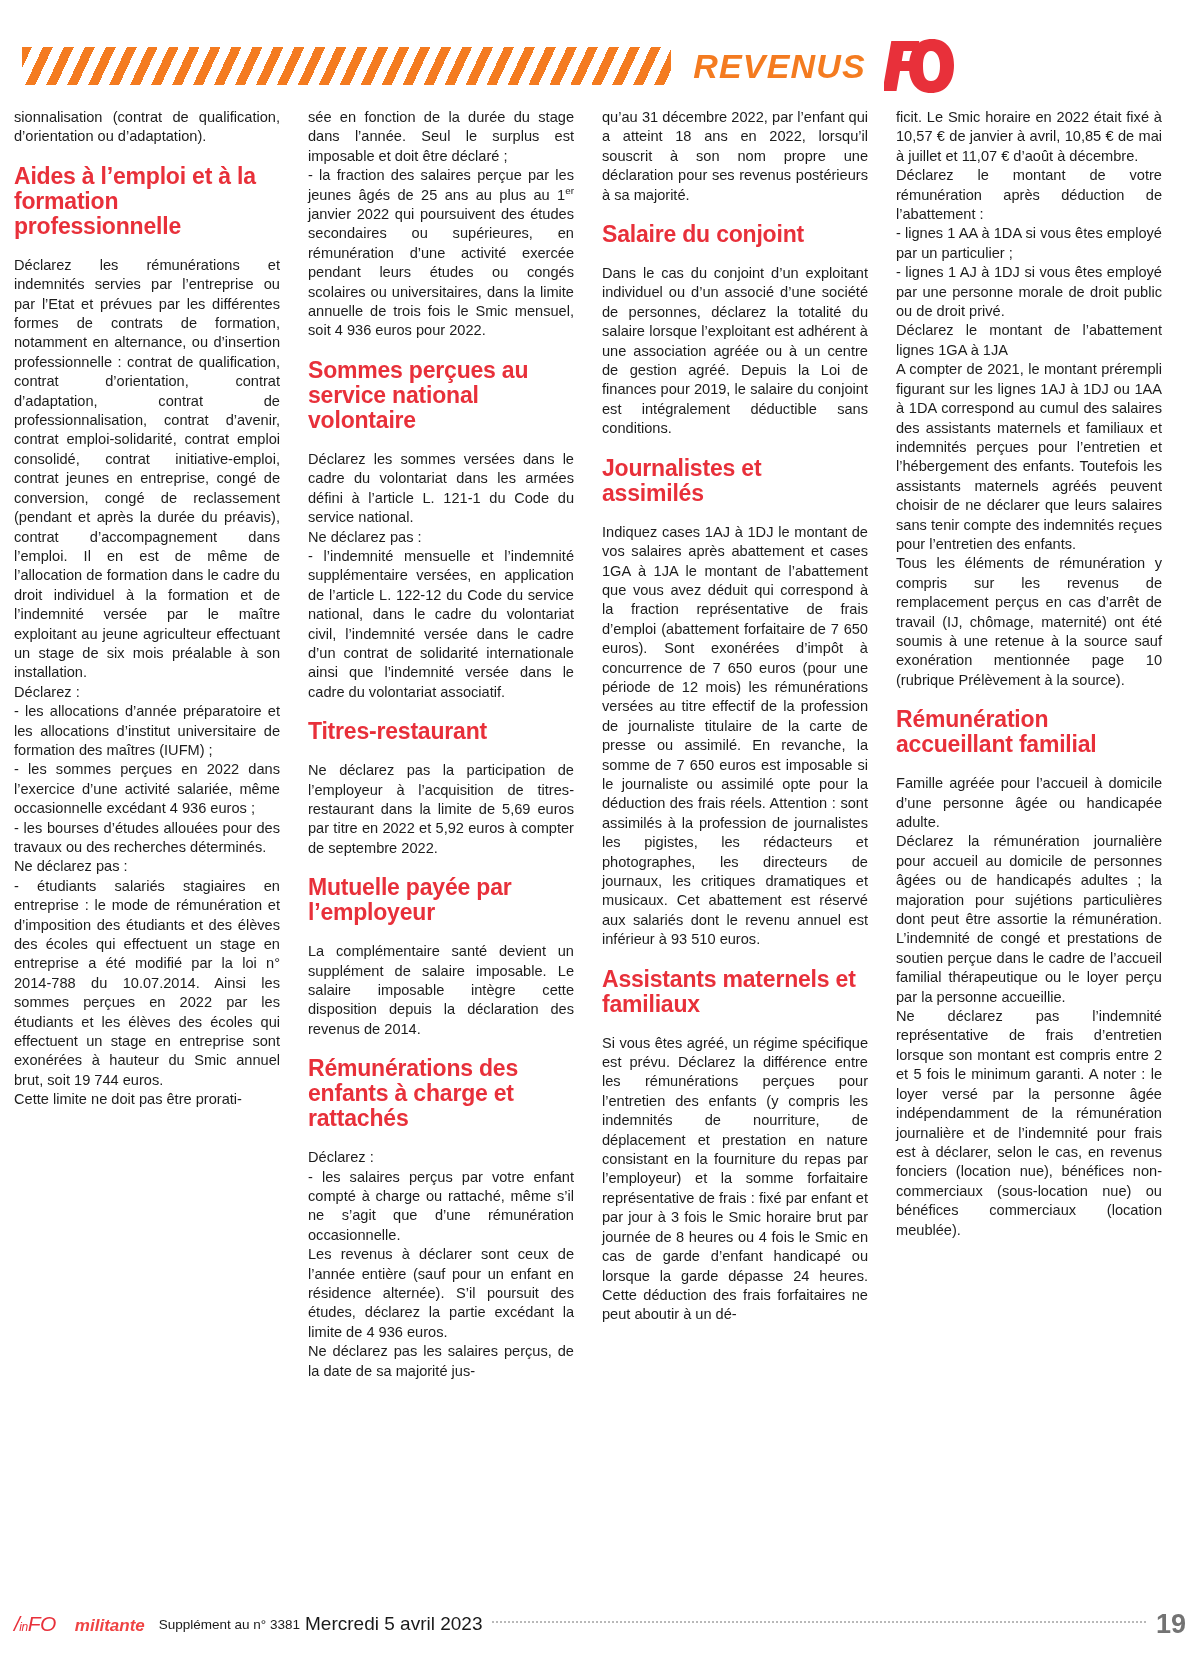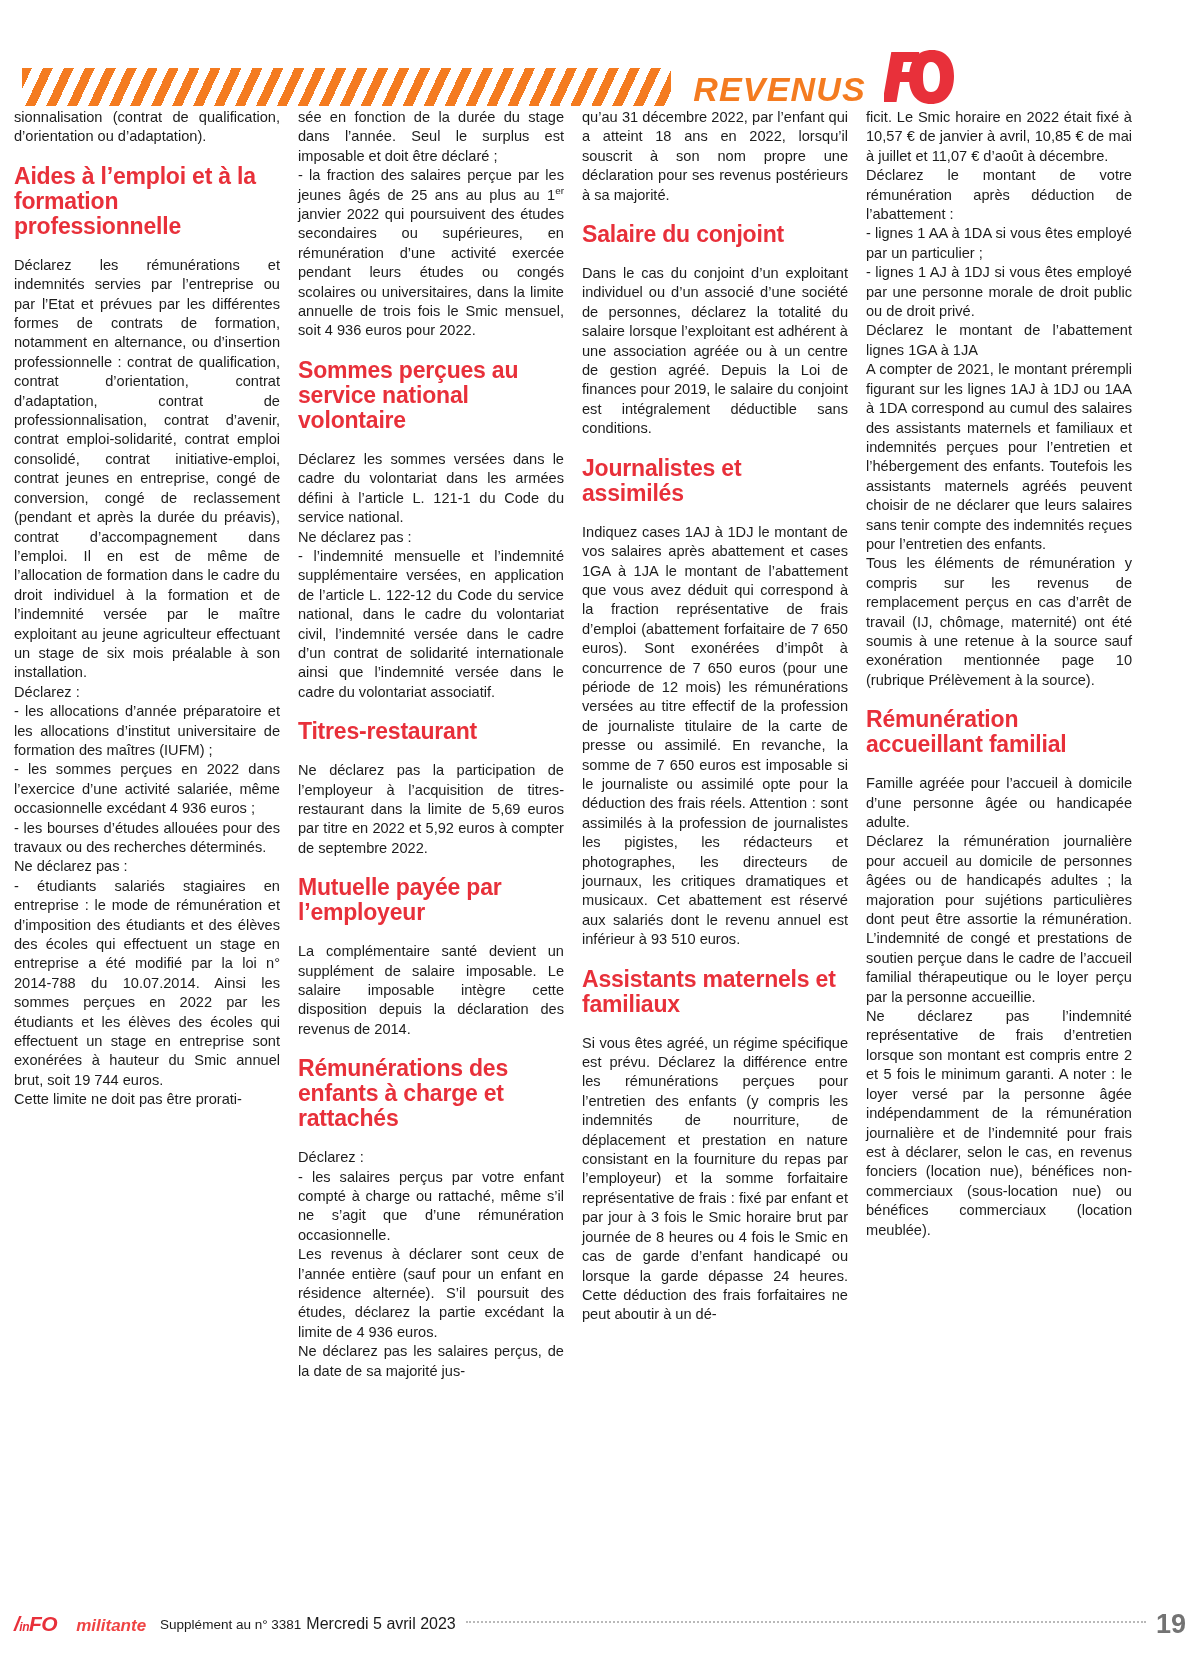--- a/index.html
+++ b/index.html
@@ -10,26 +10,26 @@
     background: #ffffff;
     font-family: "Liberation Sans", sans-serif;
     color: #1a1a1a;
     position: relative;
     overflow: hidden;
   }
 
   
   .masthead {
     position: absolute;
-    top: 50px;
+    top: 38px;
     left: 0;
     width: 980px;
     height: 56px;
     display: flex;
-    align-items: flex-end;
+    align-items: center;
   }
   .hatch {
     flex: 1 1 auto;
     margin-left: 22px;
     height: 38px;
     background-image: repeating-linear-gradient(
         115deg,
         #F47B20 0px,
         #F47B20 9px,
         #ffffff 9px,
@@ -55,21 +55,21 @@
   .fo-logo svg { display: block; }
 
   
   .columns {
     position: absolute;
     top: 108px;
     left: 14px;
     width: 1172px;
     height: 1448px;
     display: flex;
-    gap: 18px;
+    gap: 28px;
   }
   .col {
     width: 266px;
     flex: 0 0 266px;
     position: relative;
   }
 
   .body-p {
     font-size: 14.6px;
     line-height: 19.4px;
@@ -101,41 +101,41 @@
     align-items: center;
   }
   .footer-logo {
     display: flex;
     align-items: baseline;
     flex: 0 0 auto;
     white-space: nowrap;
   }
   .slash-fo {
     color: #E8303A;
-    font-weight: bold;
+    font-weight: normal;
     font-style: italic;
     font-size: 21px;
     letter-spacing: -0.5px;
   }
   .slash-fo .sm { font-size: 12px; }
   .militante {
     font-style: italic;
     font-weight: bold;
     font-size: 17px;
     margin-left: 19px;
     color: #ef4444;
   }
   .footer-supp {
     font-size: 13.5px;
     font-weight: normal;
     margin-left: 14px;
     white-space: nowrap;
   }
   .footer-date {
-    font-size: 16px;
+    font-size: 19px;
     margin-left: 5px;
     white-space: nowrap;
   }
   .footer-dots {
     flex: 1 1 auto;
     margin: 0 10px;
     border-bottom: 2px dotted #b9b9b9;
     height: 1px;
     position: relative;
     top: -2px;

